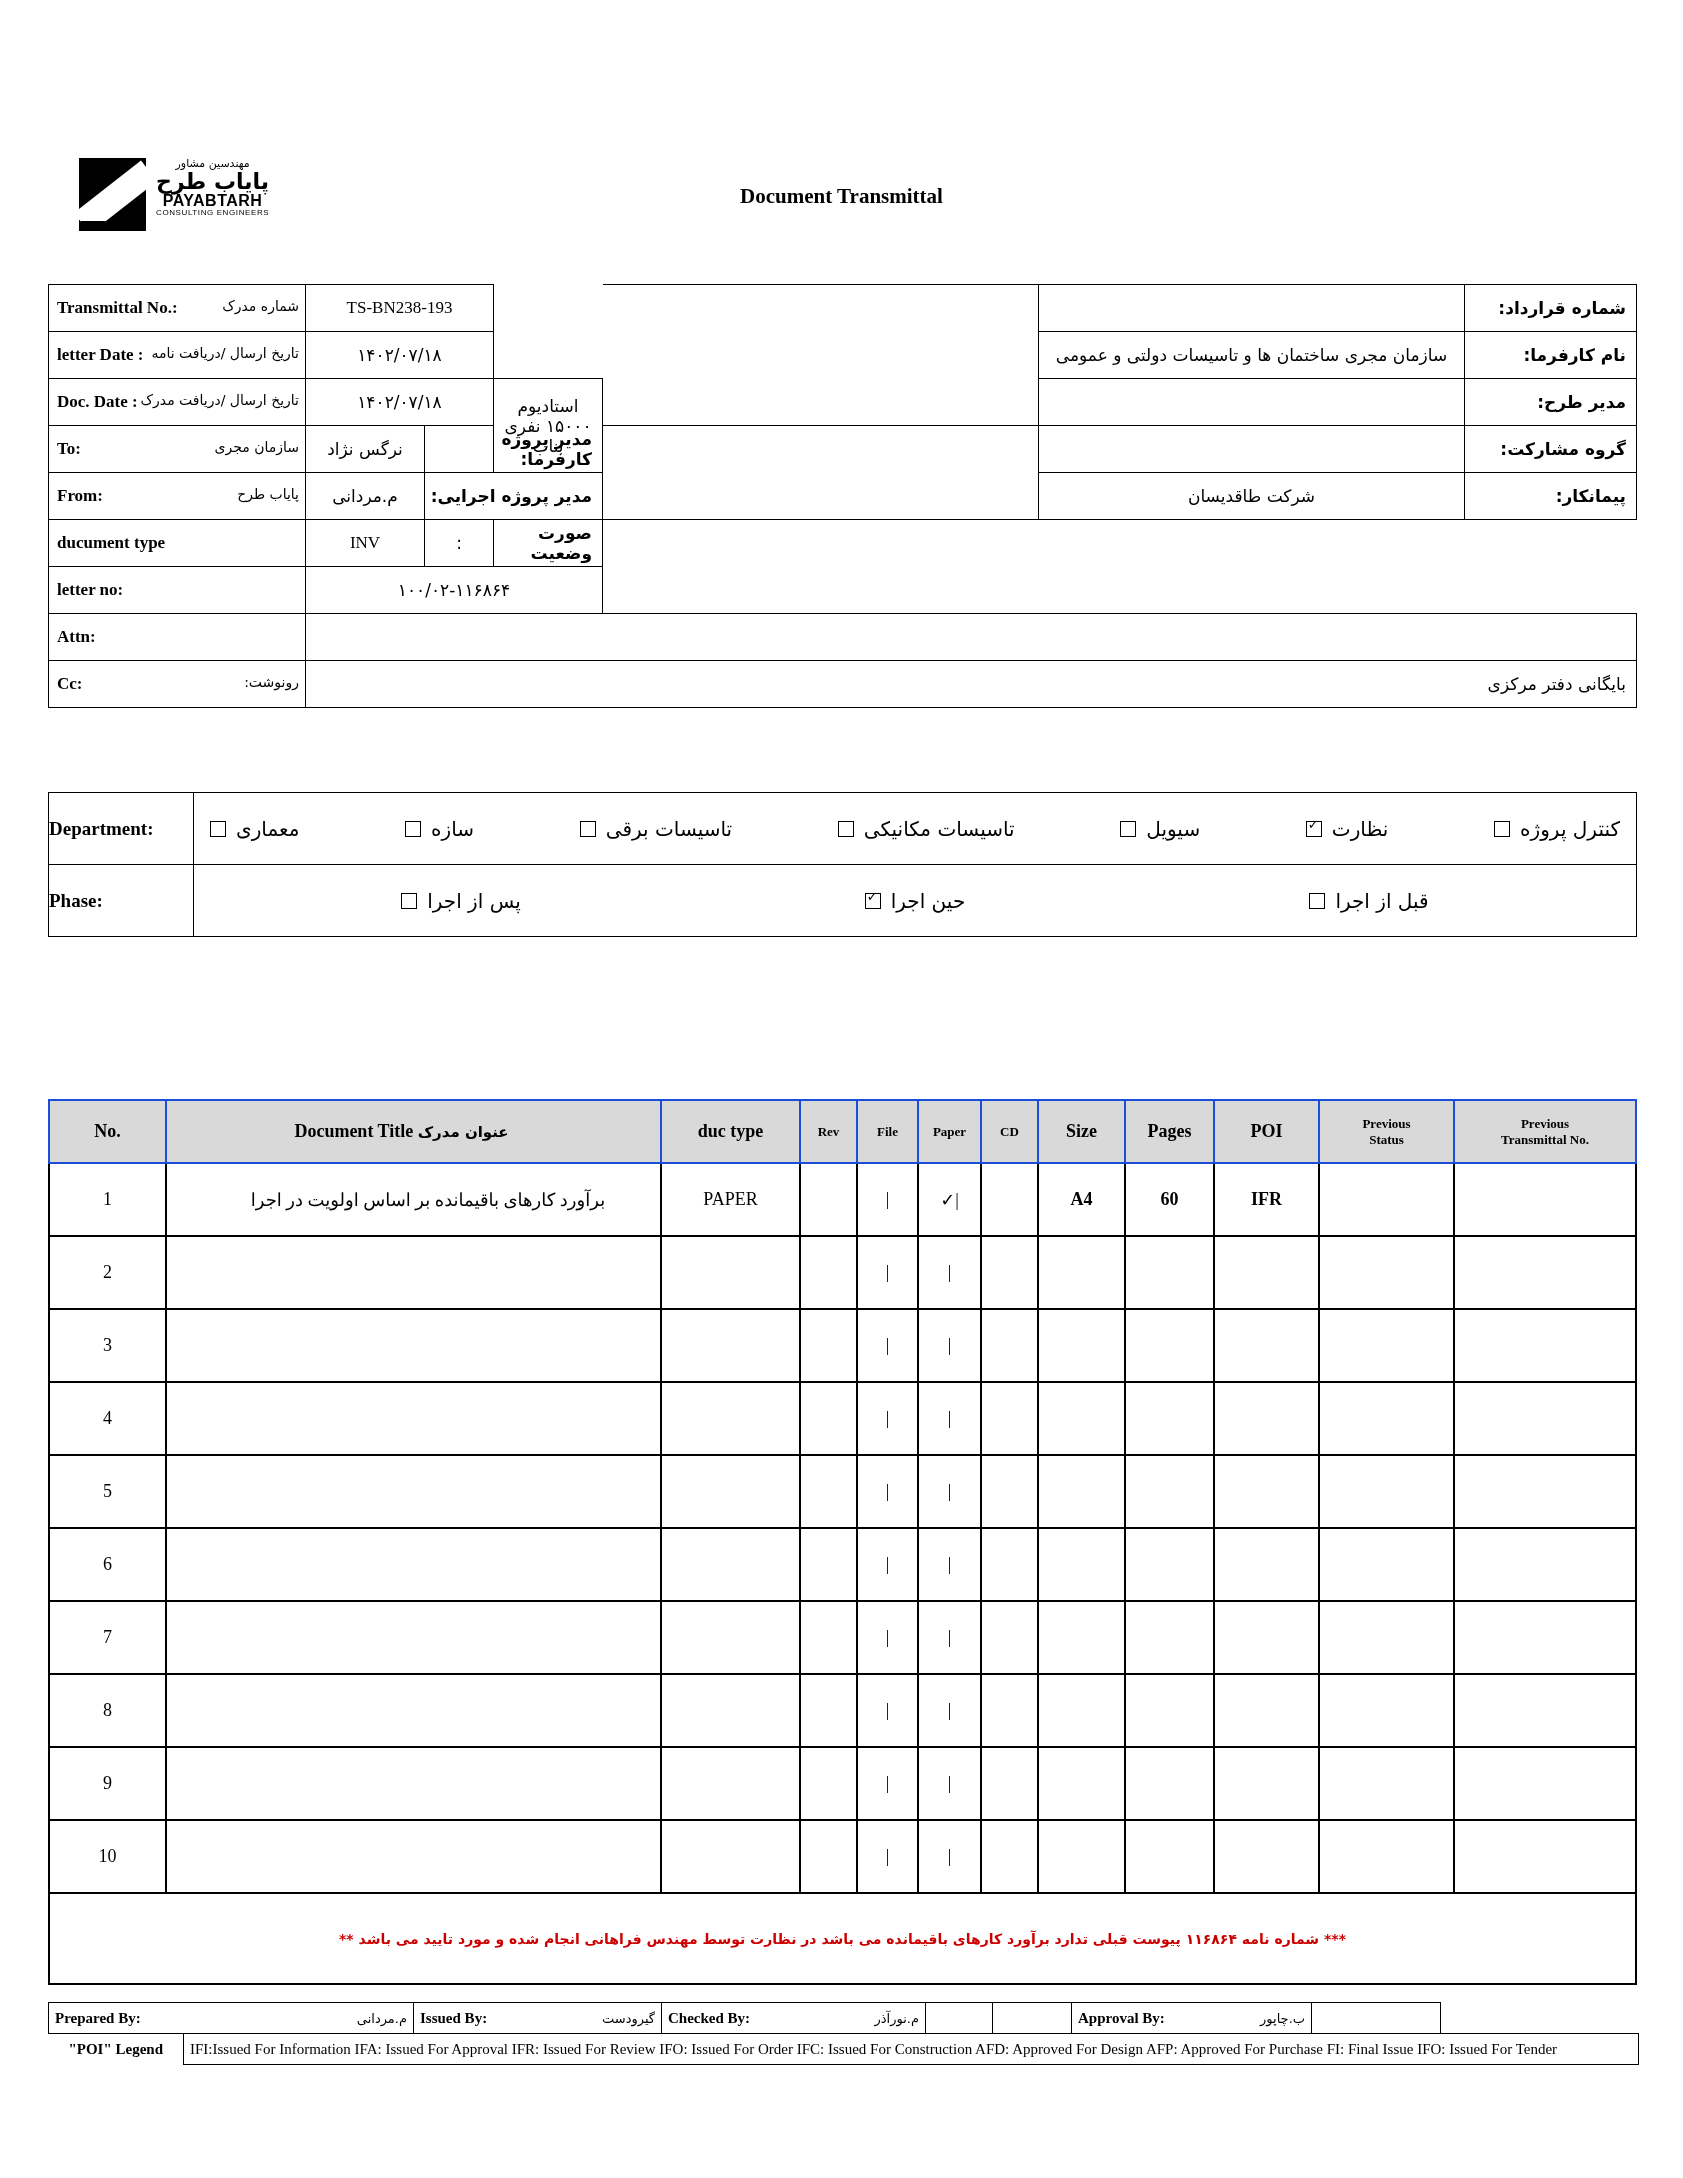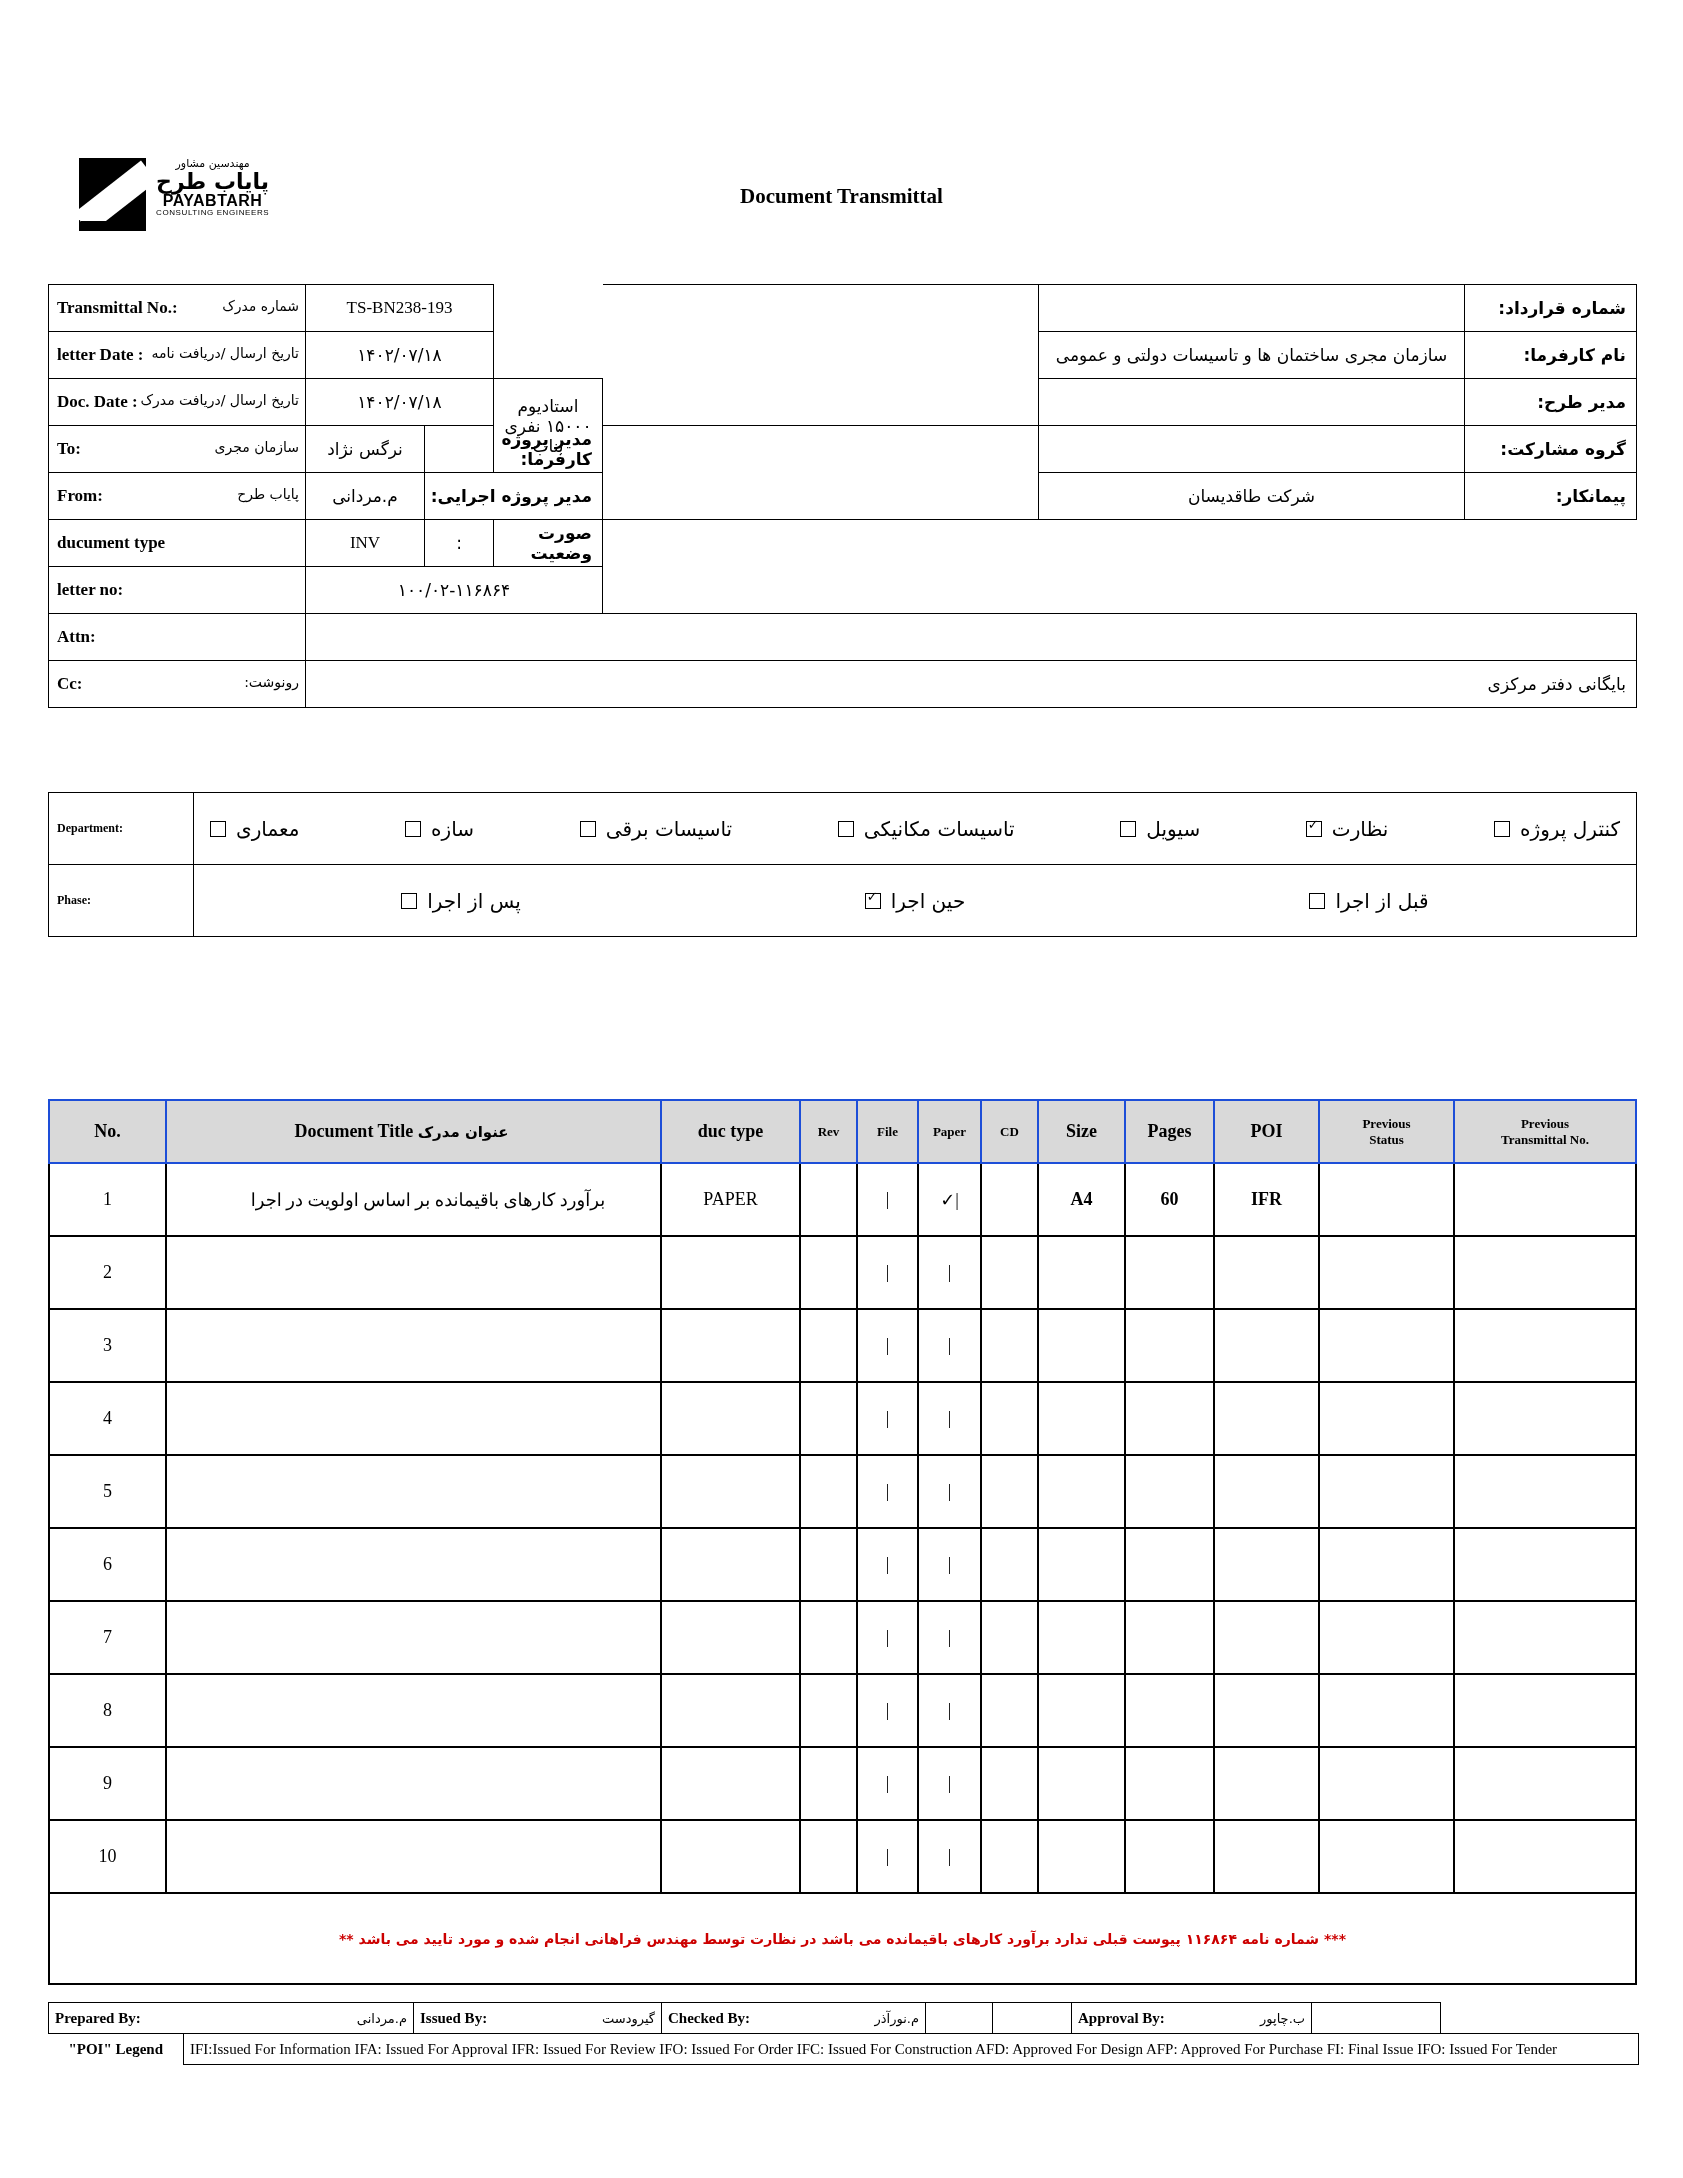--- a/index.html
+++ b/index.html
@@ -182,22 +182,21 @@
     position: absolute;
     left: 48px;
     top: 792px;
     width: 1588px;
   }
   .dept-block table { width: 1588px; table-layout: fixed; }
   .dept-block td { height: 71px; }
   .dept-lbl {
     font-family: "Liberation Serif", serif;
     font-weight: bold;
-    font-size: 12px;
-    padding-left: 8px;
+    font-size: 19px;
     margin-left: 12px;
   }
   .chk-row {
     display: flex;
     flex-direction: row-reverse;
     align-items: center;
     justify-content: space-between;
     padding: 0 16px;
     direction: rtl;
   }

